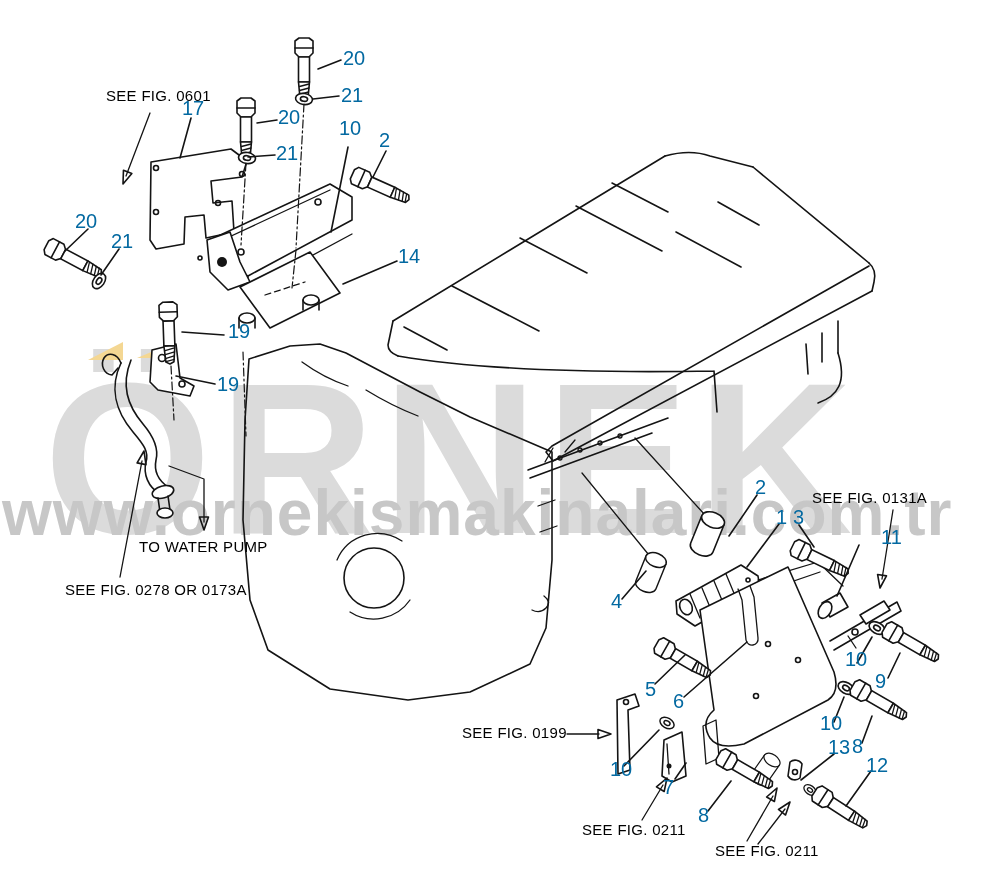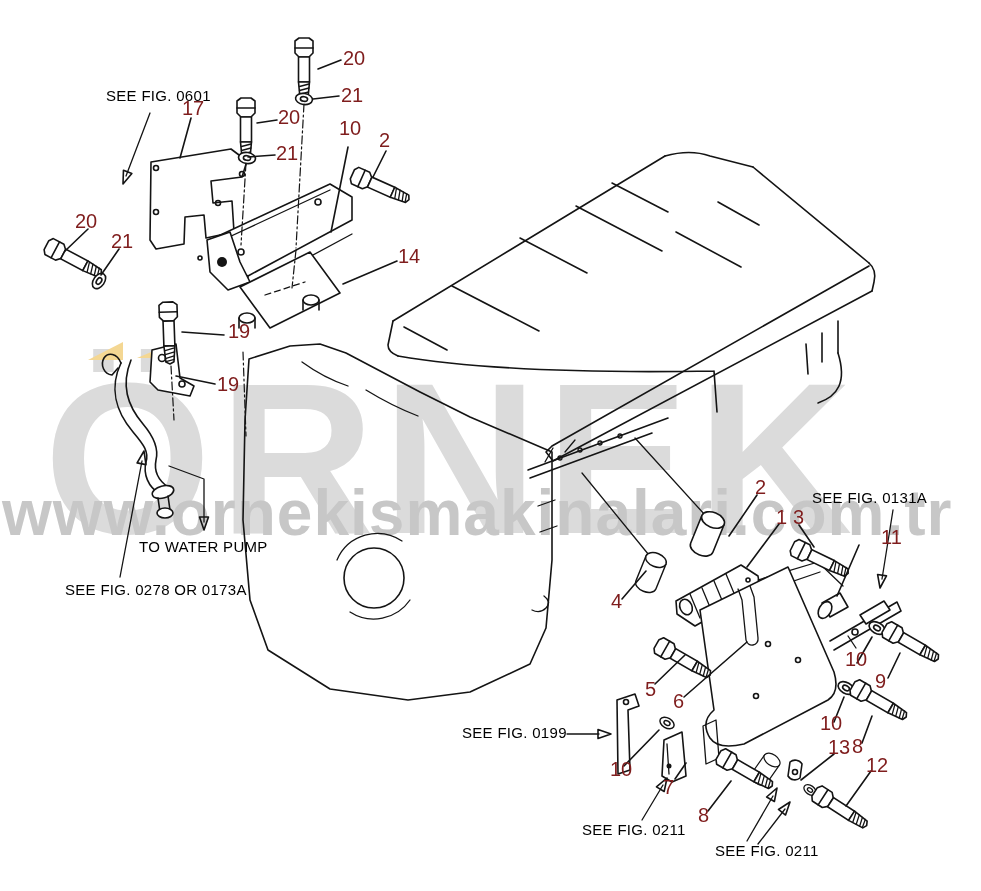--- a/index.html
+++ b/index.html
@@ -13,21 +13,21 @@
           color:#c7c7c7;white-space:nowrap;user-select:none;}
   svg.art{position:absolute;left:0;top:0;z-index:3;}
   svg.art *{stroke:#141414;stroke-width:1.6;fill:none;stroke-linecap:round;stroke-linejoin:round;}
   svg.art .fw{fill:#ffffff;}
   svg.art .fd{fill:#141414;stroke:none;}
   svg.art .thin{stroke-width:1.3;}
   svg.art .dash{stroke-dasharray:8 3 2 3;stroke-width:1.2;}
   svg.art .wmtri{fill:#f4d793;stroke:none;}
   .note{position:absolute;z-index:4;color:#000;font-size:15px;font-weight:normal;
         letter-spacing:.3px;white-space:nowrap;}
-  .co{position:absolute;z-index:4;color:#7f1d1d;font-size:20px;font-weight:normal;
+  .co{position:absolute;z-index:4;color:#0369a1;font-size:20px;font-weight:normal;
       white-space:nowrap;}
 </style>
 </head>
 <body>
 
 <div class="stage">
 
   <div class="wm-brand">ÖRNEK</div>
   <div class="wm-url">www.ornekismakinalari.com.tr</div>
 

